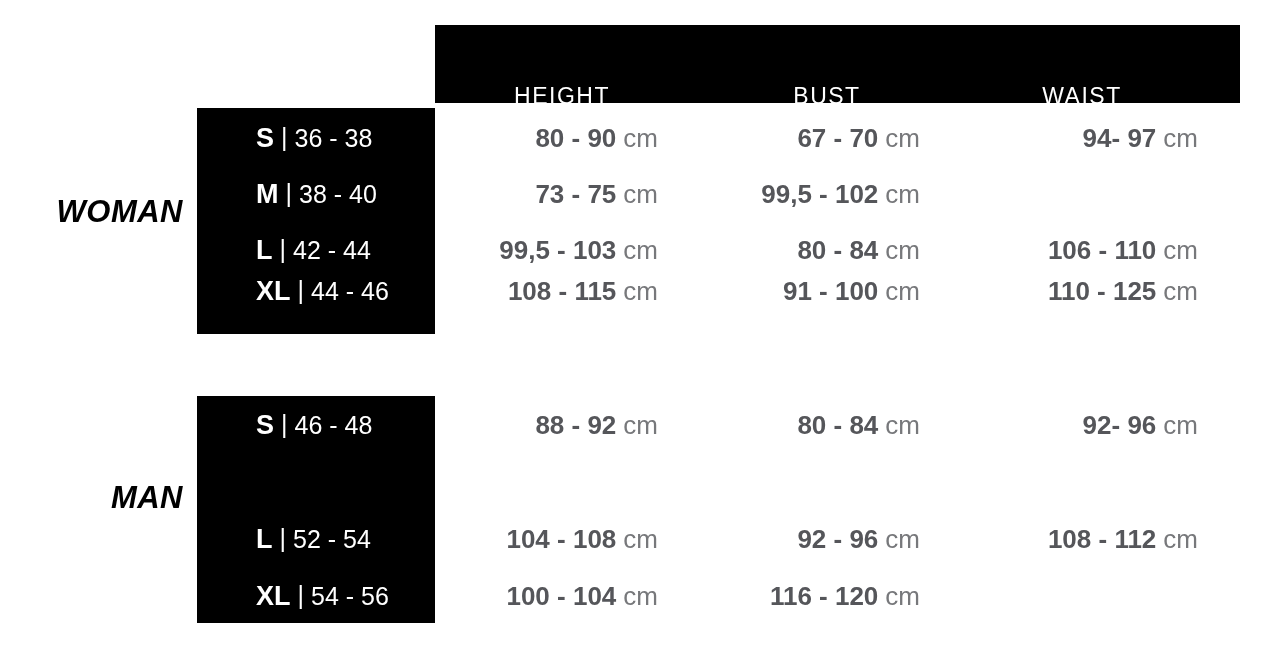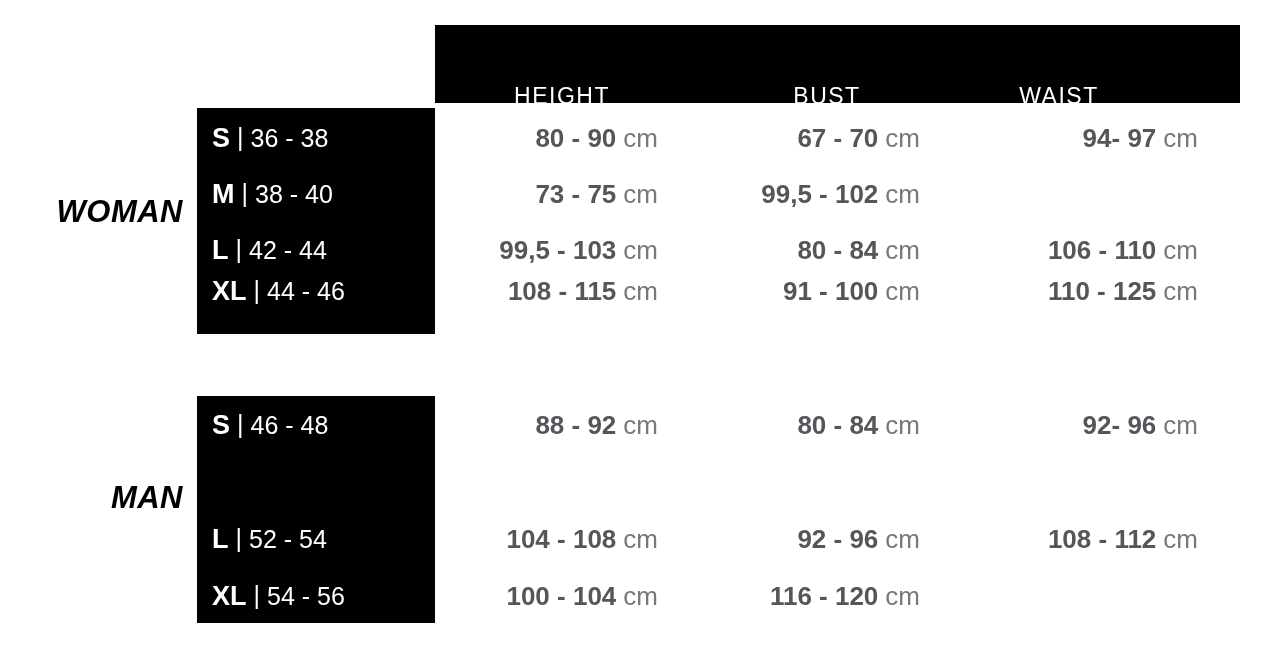--- a/index.html
+++ b/index.html
@@ -13,40 +13,40 @@
     background:#000000;
   }
   .header-label{
     position:absolute;top:50%;transform:translate(-50%,-50%);
     color:#ffffff;font-size:23px;font-weight:400;letter-spacing:1.5px;
     white-space:nowrap;
     margin-top:32px;
   }
   .hl-height{left:127px;}
   .hl-bust{left:392px;}
-  .hl-waist{left:624px;text-decoration:underline;}
+  .hl-waist{left:647px;text-decoration:underline;}
   
   .size-box{position:absolute;left:197px;width:238px;background:#000000;}
   .size-box.woman{top:108px;height:226px;}
   .size-box.man{top:396px;height:227px;}
   
   .gender-label{
     position:absolute;right:1084px;
     color:#000000;font-size:31px;font-weight:700;font-style:italic;
     letter-spacing:0.5px;white-space:nowrap;
   }
   .gl-woman{top:194px;margin-left:24px;}
   .gl-man{top:480px;}
   
   .row{
     position:absolute;left:197px;width:1001px;height:56px;
     display:grid;grid-template-columns:238px 223px 262px 278px;
     align-items:center;
   }
-  .cell{white-space:nowrap;}
+  .cell{white-space:nowrap;margin-left:44px;}
   .size-cell{padding-left:15px;color:#ffffff;font-size:25px;}
   .size-cell .sz{font-weight:700;font-size:27px;}
   .size-cell .sep{font-weight:400;margin:0 7px;position:relative;top:-1px;}
   .size-cell .rng{font-weight:400;}
   .val-cell{text-align:right;font-size:26px;}
   .val-cell .val{font-weight:700;color:#55565a;}
   .val-cell .unit{font-weight:400;color:#77787b;margin-left:7px;}
 </style>
 </head>
 <body>

